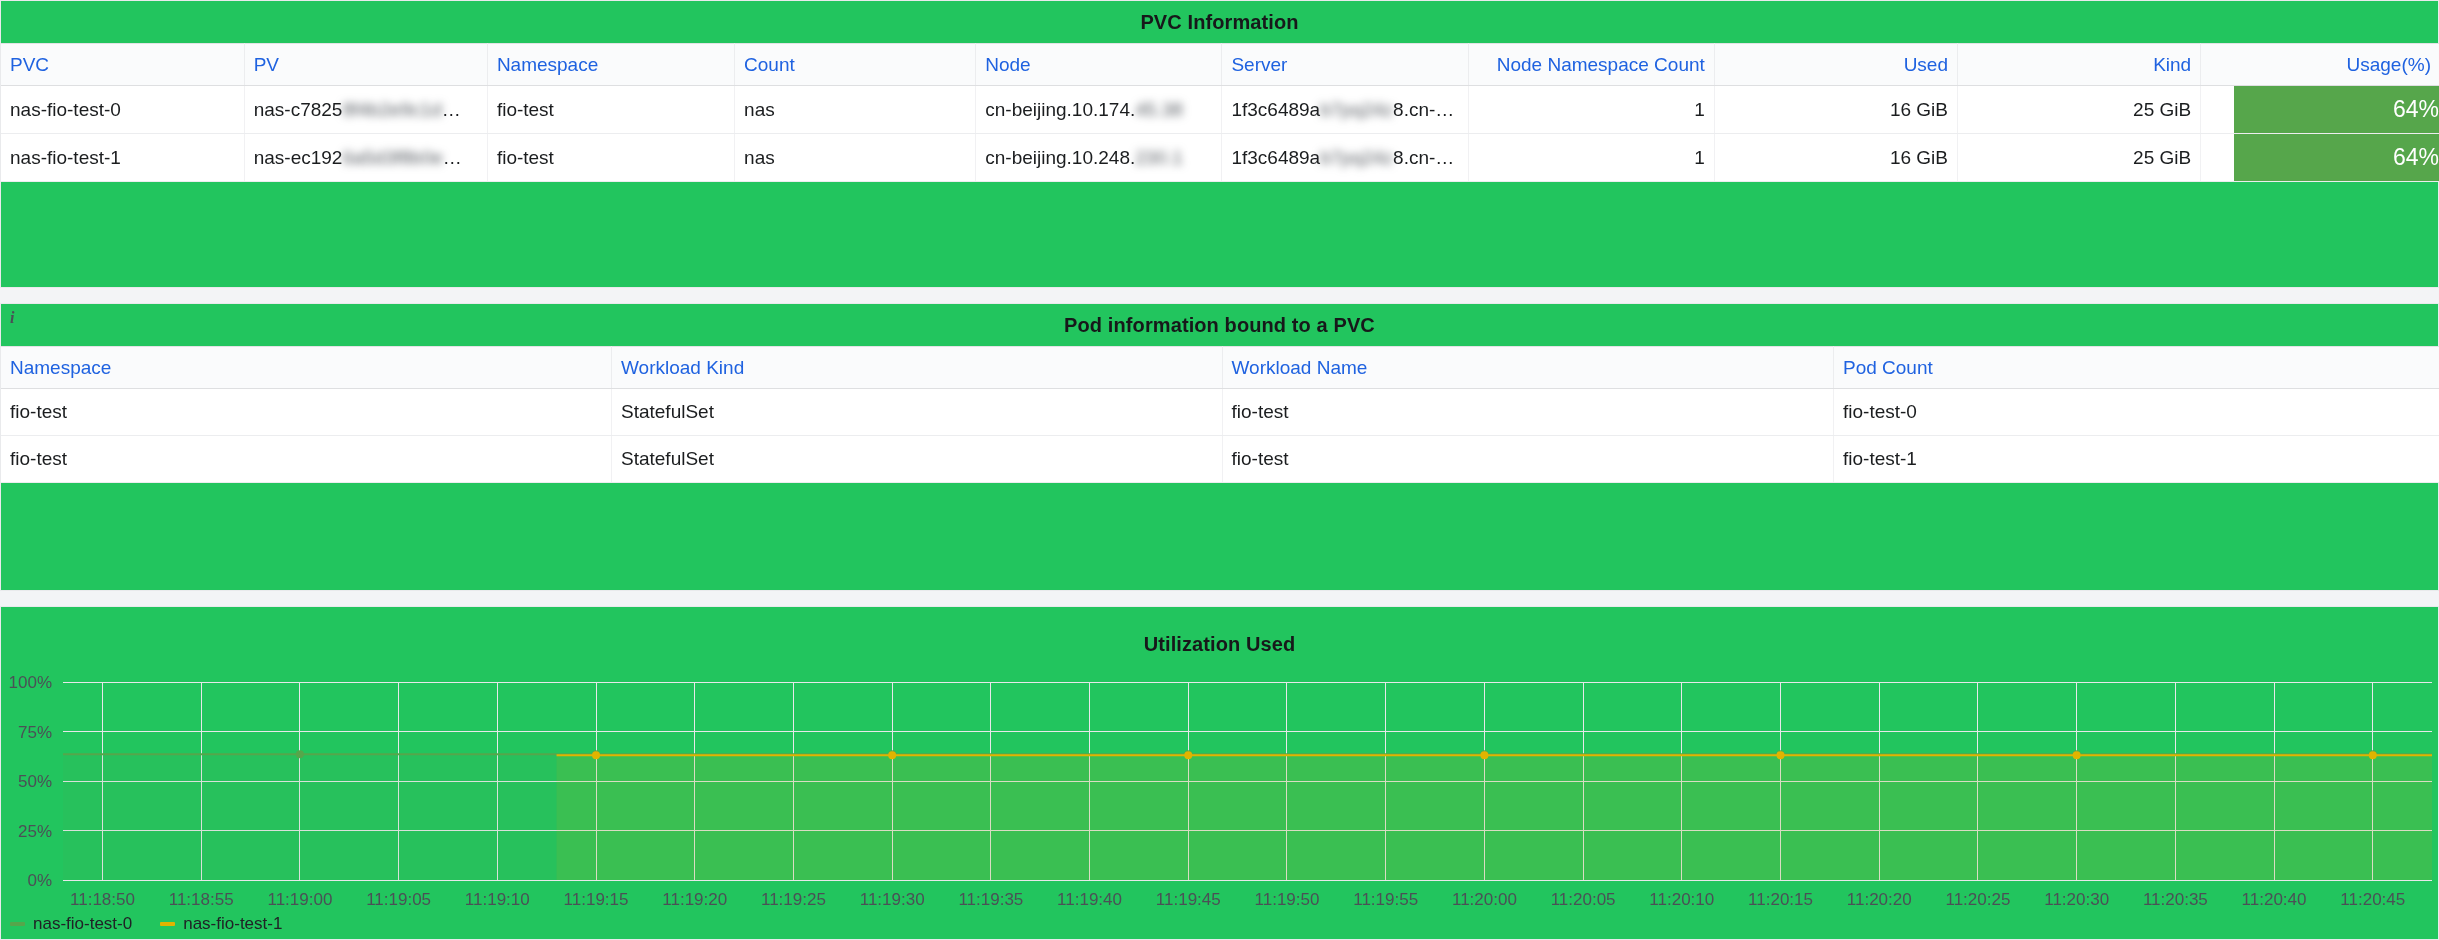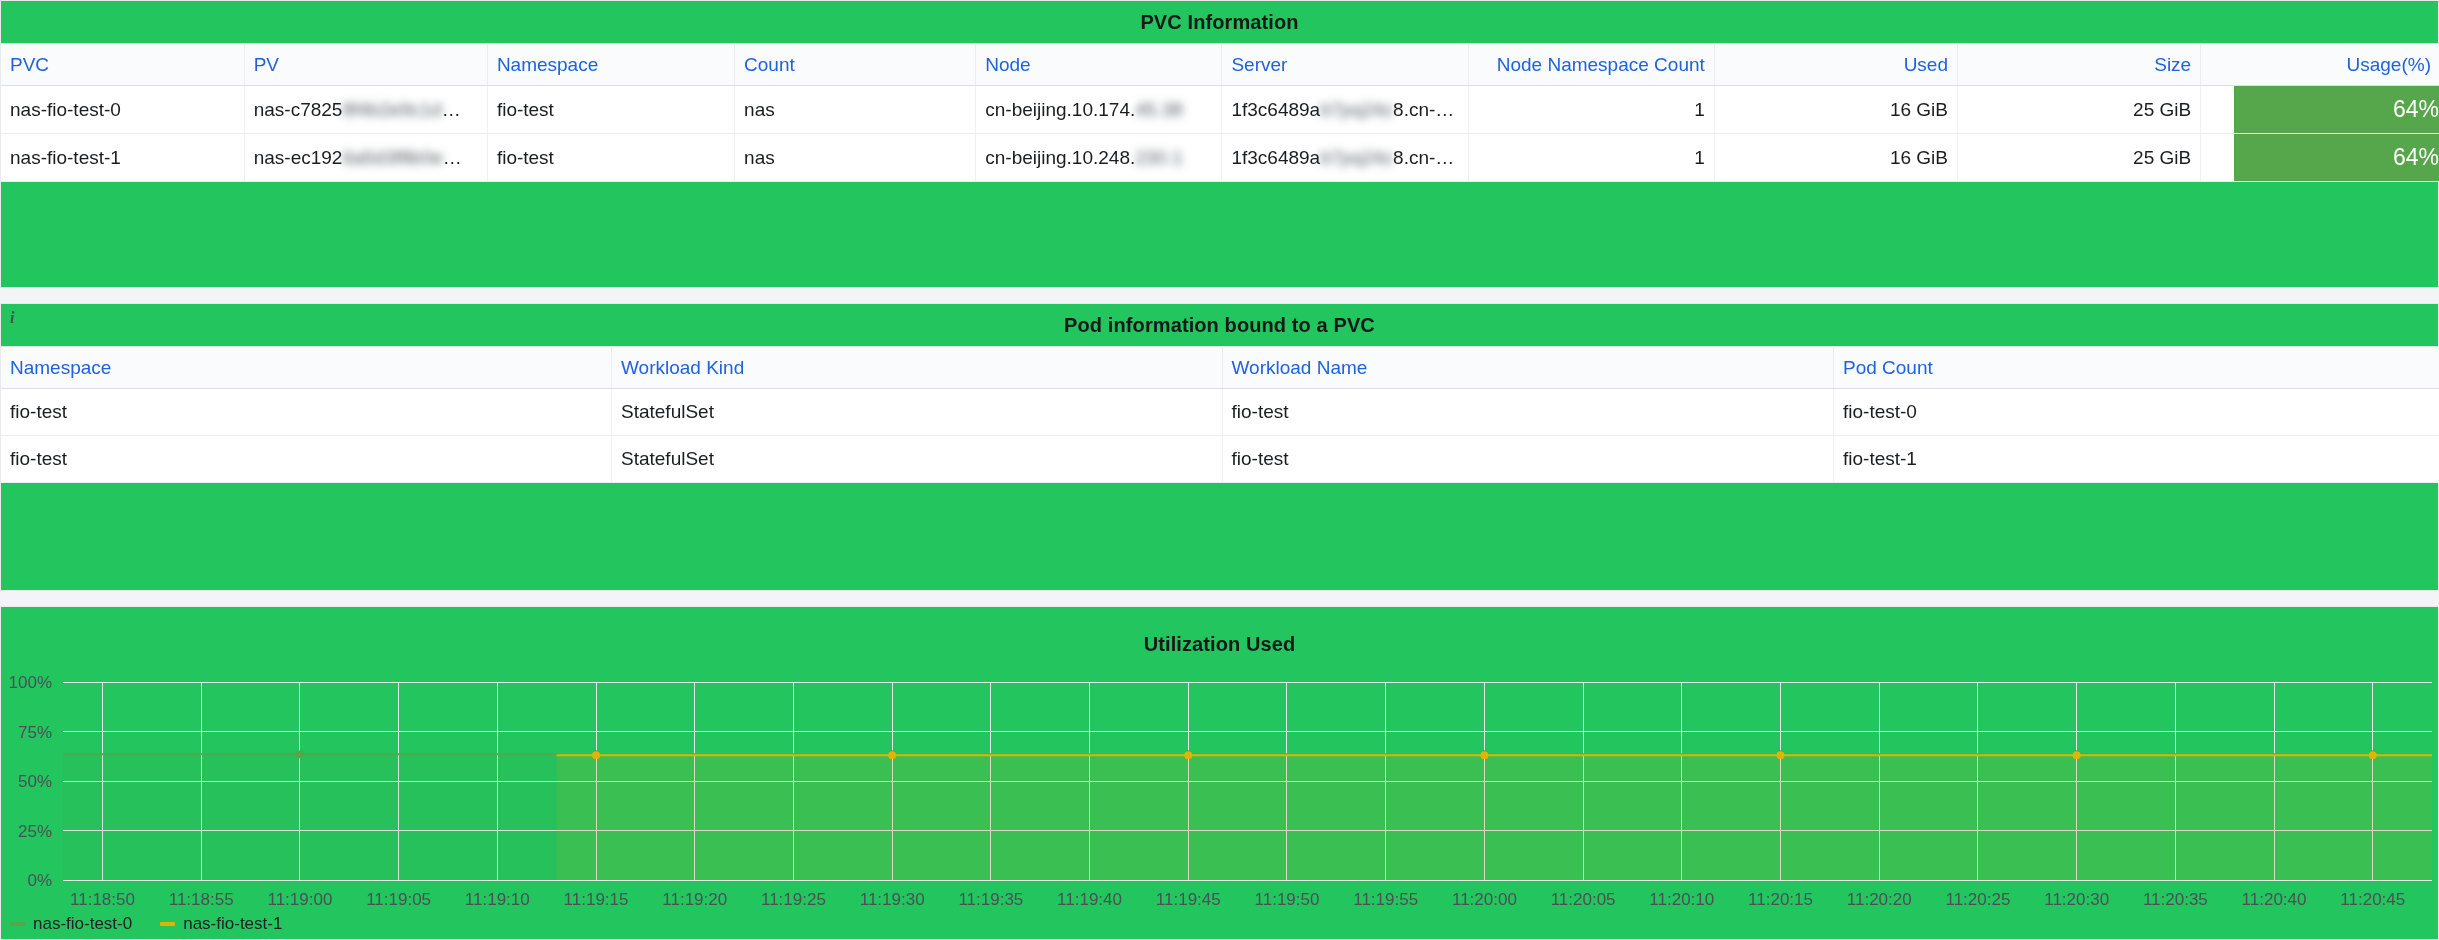--- a/index.html
+++ b/index.html
@@ -78,21 +78,21 @@
         <thead>
           <tr>
             <th class="left">PVC</th>
             <th class="left">PV</th>
             <th class="left">Namespace</th>
             <th class="left">Count</th>
             <th class="left">Node</th>
             <th class="left">Server</th>
             <th class="right">Node Namespace Count</th>
             <th class="right">Used</th>
-            <th class="right">Size</th>
+            <th class="right">Kind</th>
             <th class="right">Usage(%)</th>
           </tr>
         </thead>
         <tbody>
           <tr>
             <td class="left">nas-fio-test-0</td>
             <td class="left"><span>nas-c7825</span><span class="blurred">8f4b2e9c1d</span><span>…</span></td>
             <td class="left">fio-test</td>
             <td class="left">nas</td>
             <td class="left"><span>cn-beijing.10.174.</span><span class="blurred">45.38</span><span></span></td>

